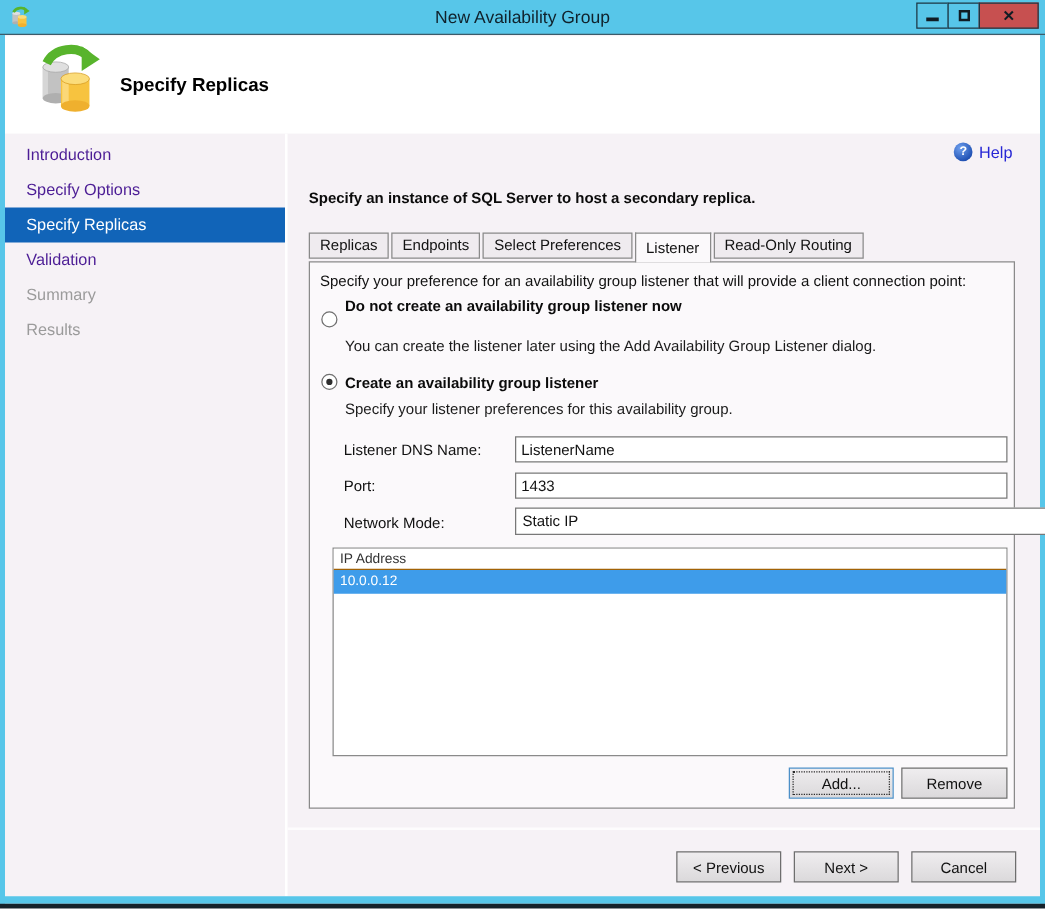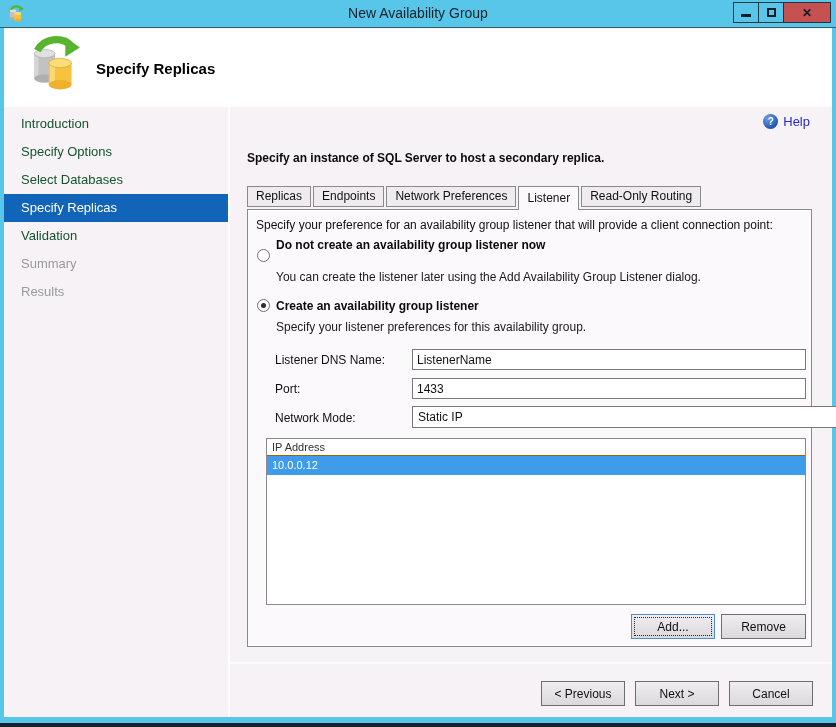--- a/index.html
+++ b/index.html
@@ -34,21 +34,21 @@
   .frame-bottom-dark{ position:absolute; left:0; right:0; bottom:0;  height:4px; background:#15222B; }
   
   .header{ position:absolute; top:29px; left:4px; right:4px; height:78px; background:#FFFFFF; }
   .header-icon{ position:absolute; left:24px; top:6px; }
   .header-title{ position:absolute; left:92px; top:31px; font-size:15px; font-weight:bold; color:#000; }
   
   .body{ position:absolute; top:107px; left:4px; right:4px; bottom:10px; background:#F6F2F6; }
   .sidebar{ position:absolute; left:0; top:0; bottom:0; width:224px; padding-top:3px; }
   .divider-v{ position:absolute; left:224px; top:0; bottom:0; width:2px; background:#FFFFFF; }
   .side-item{ height:28px; line-height:28px; padding-left:17px; font-size:13px; cursor:default; white-space:nowrap; }
-  .side-item.link{ color:#14532d; }
+  .side-item.link{ color:#4c1d95; }
   .side-item.active{ background:#1164B8; color:#FFFFFF; }
   .side-item.disabled{ color:#9B9B9B; }
   .content{ position:absolute; left:226px; right:0; top:0; bottom:0; }
   
   .help{ position:absolute; top:7px; right:22px; display:flex; align-items:center; gap:5px; }
   .help-icon{
     width:15px; height:15px; border-radius:50%;
     background:radial-gradient(circle at 35% 30%, #6FA0EE, #1E4FB2 75%);
     color:#fff; font-size:10px; font-weight:bold; text-align:center; line-height:15px;
   }
@@ -157,41 +157,40 @@
       <polygon points="36,2 50,12 36,21" fill="#58B42C"></polygon>
     </svg>
     <div class="header-title">Specify Replicas</div>
   </div>
 
   <div class="body">
 
     <div class="sidebar">
       <div class="side-item link">Introduction</div>
       <div class="side-item link">Specify Options</div>
-      <div class="side-item link">Select Databases</div>
       <div class="side-item active">Specify Replicas</div>
       <div class="side-item link">Validation</div>
       <div class="side-item disabled">Summary</div>
       <div class="side-item disabled">Results</div>
     </div>
     <div class="divider-v"></div>
 
     <div class="content">
 
       <div class="help">
         <span class="help-icon">?</span>
         <span class="help-label">Help</span>
       </div>
 
       <div class="instruction">Specify an instance of SQL Server to host a secondary replica.</div>
 
       <div class="tabs">
         <div class="tab">Replicas</div>
         <div class="tab">Endpoints</div>
-        <div class="tab">Network Preferences</div>
+        <div class="tab">Select Preferences</div>
         <div class="tab active">Listener</div>
         <div class="tab">Read-Only Routing</div>
       </div>
 
       <div class="panel">
 
         <div class="tab-intro">Specify your preference for an availability group listener that will provide a client connection point:</div>
 
         <span class="radio" style="left:9px; top:39px;"></span>
         <div class="radio-label" style="left:28px; top:28px;">Do not create an availability group listener now</div>

